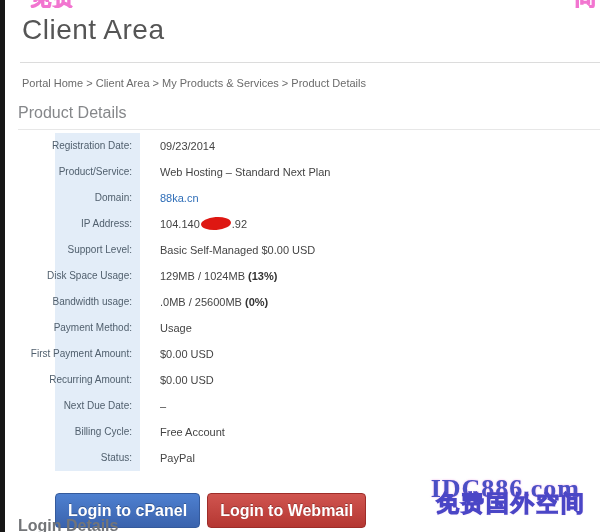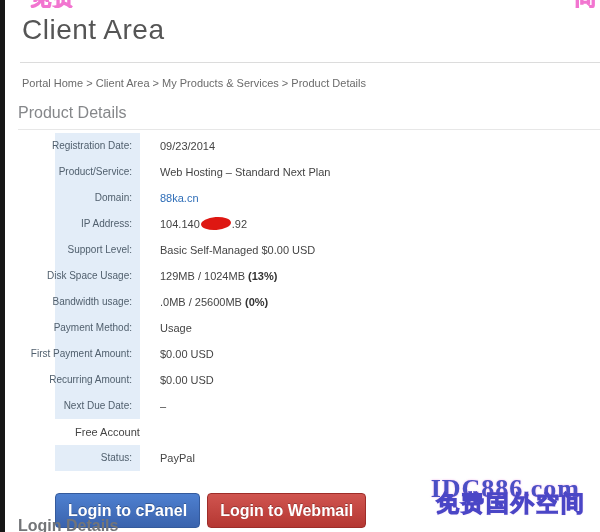--- a/index.html
+++ b/index.html
@@ -130,20 +130,21 @@
     </div>
     <div class="row">
       <div class="lbl"><span>Recurring Amount:</span></div>
       <div class="val">$0.00 USD</div>
     </div>
     <div class="row">
       <div class="lbl"><span>Next Due Date:</span></div>
       <div class="val">–</div>
     </div>
     <div class="row">
+      <div class="lbl"><span>Billing Cycle:</span></div>
       <div class="val">Free Account</div>
     </div>
     <div class="row">
       <div class="lbl"><span>Status:</span></div>
       <div class="val">PayPal</div>
     </div>
   </div>
 
 <div class="btns">
   <button class="btn btn-blue">Login to cPanel</button>

